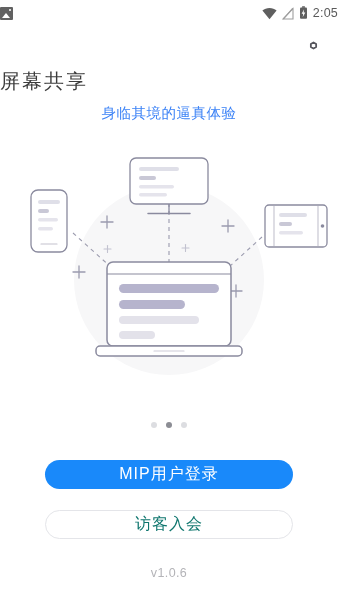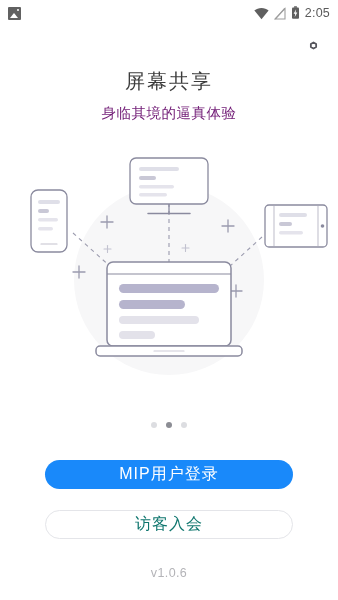--- a/index.html
+++ b/index.html
@@ -20,21 +20,21 @@
 
   
   .statusbar {
     position: absolute;
     top: 0; left: 0;
     width: 338px;
     height: 26px;
     display: flex;
     align-items: center;
     justify-content: space-between;
-    padding: 0 8px;
+    padding: 0 0;
     box-sizing: border-box;
   }
   .sb-left { display: flex; align-items: center; gap: 4px; }
   .sb-right { display: flex; align-items: center; gap: 5px; }
   .sb-time {
     font-size: 12.5px;
     color: #5a5a5a;
     letter-spacing: 0.2px;
     line-height: 1;
   }
@@ -75,34 +75,33 @@
     justify-content: center;
     cursor: pointer;
   }
 
   
   .title {
     position: absolute;
     top: 68px;
     left: 0;
     width: 338px;
-    text-align: center;
     font-size: 20px;
     color: #3c3c3c;
     letter-spacing: 2px;
     font-weight: 400;
   }
   .subtitle {
     position: absolute;
     top: 104px;
     left: 0;
     width: 338px;
     text-align: center;
     font-size: 14.5px;
-    color: #701a75;
+    color: #3b82f6;
     letter-spacing: 0.5px;
   }
 
   
   .illus {
     position: absolute;
     top: 145px;
     left: 0;
     width: 338px;
     height: 250px;

